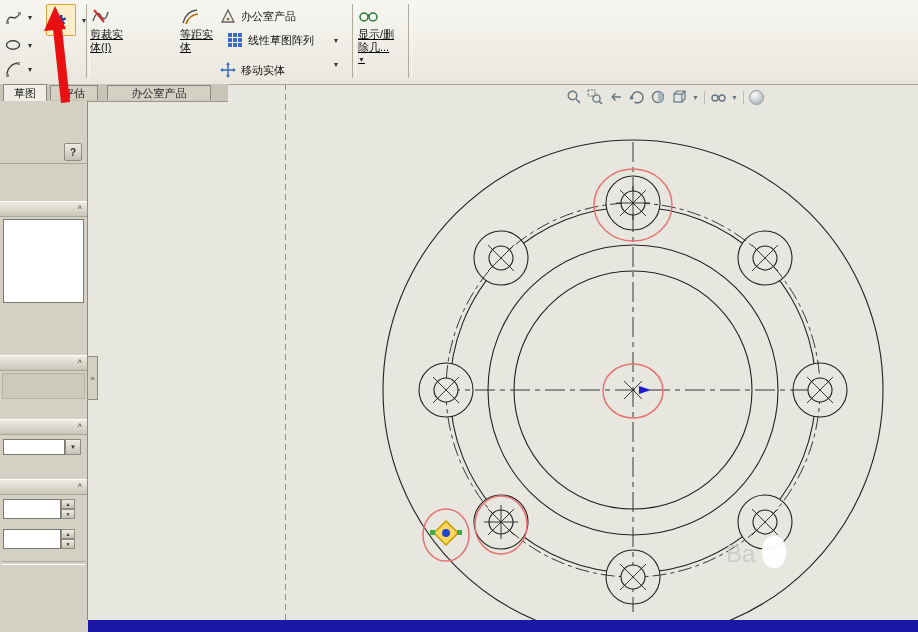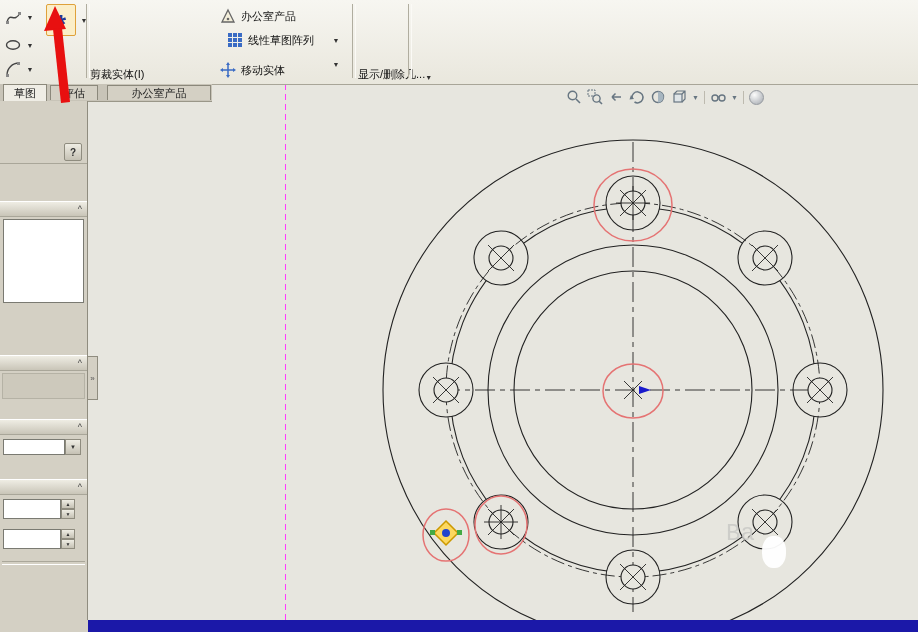--- a/index.html
+++ b/index.html
@@ -11,51 +11,51 @@
            background:linear-gradient(#f7f6f1,#e9e7dd);border-bottom:1px solid #a8a598;z-index:4;}
   .btn{position:absolute;display:flex;align-items:center;justify-content:center;
        border:1px solid transparent;border-radius:2px;box-sizing:border-box;}
   .small{width:22px;height:22px;}
   .drop{position:absolute;width:12px;height:22px;font-size:7px;color:#333;
         display:flex;align-items:center;justify-content:center;cursor:default;}
   .point-highlight{border:1px solid #dfa13a;background:#fbeec8;}
   .pt{font-size:26px;color:#1d3c9c;font-weight:bold;line-height:18px;margin-top:8px;}
   .sep{position:absolute;top:4px;width:2px;height:74px;
        border-left:1px solid #b0ad9f;border-right:1px solid #fbfaf6;}
-  .bigbtn{position:absolute;top:3px;height:78px;display:flex;flex-direction:row;
-          align-items:flex-end;padding-top:3px;box-sizing:border-box;}
+  .bigbtn{position:absolute;top:3px;height:78px;display:flex;flex-direction:column;
+          align-items:flex-start;padding-top:3px;box-sizing:border-box;text-decoration:underline;}
   .bigbtn .lbl{font-size:11px;line-height:13px;color:#111;white-space:nowrap;}
   .bigbtn .bdrop{font-size:7px;color:#333;margin-top:2px;}
   .icon20{width:20px;height:20px;margin-bottom:2px;}
   .rowbtn{position:absolute;height:22px;display:flex;align-items:center;gap:5px;}
   .rowbtn .lbl{font-size:11px;color:#111;white-space:nowrap;}
   .icon16{width:16px;height:16px;}
   .grid9{width:15px;height:15px;display:grid;grid-template-columns:repeat(3,4px);
          grid-template-rows:repeat(3,4px);gap:1px;}
   .grid9 span{background:#3a6bc4;}
 
   
-  .tabrow{position:absolute;left:0;top:84px;width:212px;height:17px;background:#c8c4b8;
+  .tabrow{position:absolute;left:0;top:84px;width:228px;height:17px;background:#c8c4b8;
           border-bottom:1px solid #9a9789;z-index:5;}
   .tab{position:absolute;top:1px;height:15px;font-size:11px;display:flex;align-items:center;
        justify-content:center;border:1px solid #8b887b;border-bottom:none;
        background:#d4d0c4;color:#222;box-sizing:border-box;}
   .tab.active{background:#efede5;top:0;height:17px;}
 
   
   .canvas{position:absolute;left:88px;top:84px;width:830px;height:536px;
           background:#e7e6df;z-index:1;}
   .magenta{position:absolute;left:197px;top:0;width:1px;height:536px;
            background:repeating-linear-gradient(to bottom,#ff3cff 0 6px,transparent 6px 10px);}
   .headsup{position:absolute;left:478px;top:5px;display:flex;align-items:center;gap:5px;opacity:.9;}
   .headsup .hdrop{font-size:7px;color:#5a6a78;}
   .headsup .hsep{width:1px;height:13px;background:#b9b6aa;}
   .ball{width:13px;height:13px;border-radius:50%;
         background:radial-gradient(circle at 35% 30%,#ffffff,#9aa0a8);border:1px solid #8b9097;}
-  .watermark-text{position:absolute;left:638px;top:436px;font-family:Liberation Mono, monospace;
+  .watermark-text{position:absolute;left:638px;top:456px;font-family:Liberation Sans, sans-serif;
         font-size:24px;color:#c9c9c6;opacity:.85;}
   .watermark-blob{position:absolute;left:674px;top:452px;width:24px;height:32px;
         background:rgba(255,255,255,.95);border-radius:45%;}
 
   
   .sidepanel{position:absolute;left:0;top:101px;width:88px;height:519px;background:#d4d0c4;
              border-right:1px solid #8f8c7f;z-index:6;box-sizing:border-box;}
   .phead{position:absolute;left:0;width:87px;height:16px;
          background:linear-gradient(#efede4,#c9c5b8);border-top:1px solid #ffffff;
          border-bottom:1px solid #a9a699;display:flex;align-items:center;justify-content:flex-end;
@@ -129,20 +129,28 @@
     <div class="bigbtn" style="left:90px;width:42px">
       <svg class="icon20" viewBox="0 0 20 20">
         <path d="M3 15 Q7 3 11 10 T18 6" stroke="#555" fill="none" stroke-width="1.4"></path>
         <path d="M4 4 L14 16" stroke="#d03030" stroke-width="2"></path>
       </svg>
       <span class="lbl">剪裁实</span>
       <span class="lbl">体(I)</span>
     </div>
 
 
+    <div class="bigbtn" style="left:180px;width:38px">
+      <svg class="icon20" viewBox="0 0 20 20">
+        <path d="M3 17 Q6 5 17 4" stroke="#555" fill="none" stroke-width="1.4"></path>
+        <path d="M6 18 Q9 9 18 8" stroke="#b06a00" fill="none" stroke-width="1.4"></path>
+      </svg>
+      <span class="lbl">等距实</span>
+      <span class="lbl">体</span>
+    </div>
 
     <div class="rowbtn" style="left:220px;top:5px">
       <svg class="icon16" viewBox="0 0 16 16">
         <polygon points="8,2 14,14 2,14" fill="#f3eeda" stroke="#666" stroke-width="1.3"></polygon>
         <circle cx="8" cy="11" r="1.3" fill="#666"></circle>
       </svg>
       <span class="lbl">办公室产品</span>
     </div>
 
     <div class="rowbtn" style="left:228px;top:29px">

